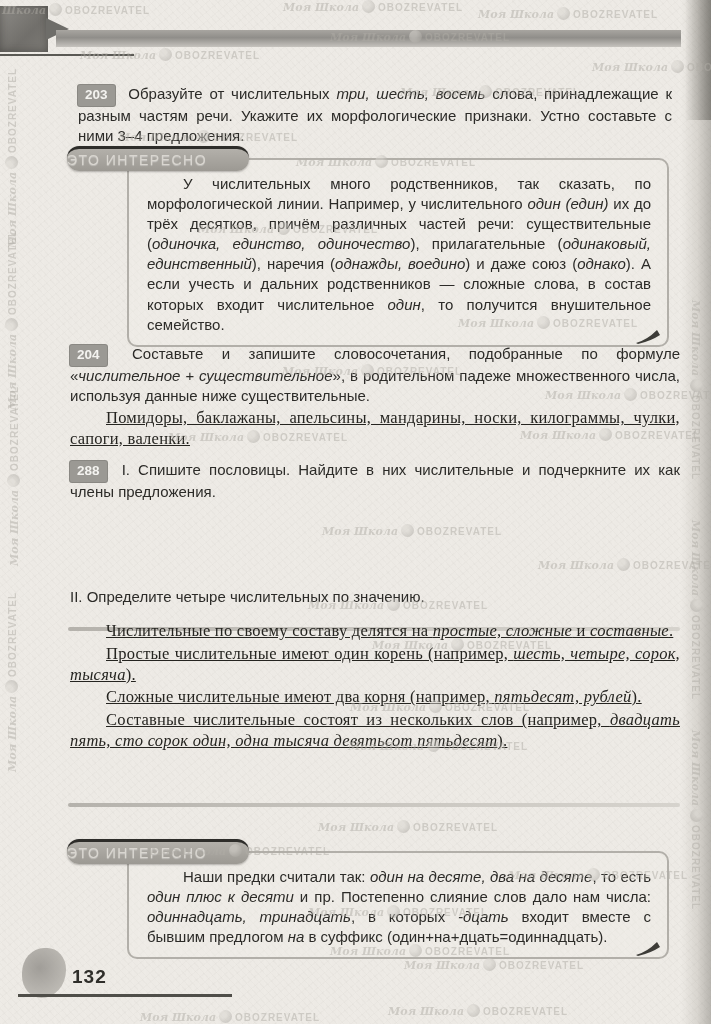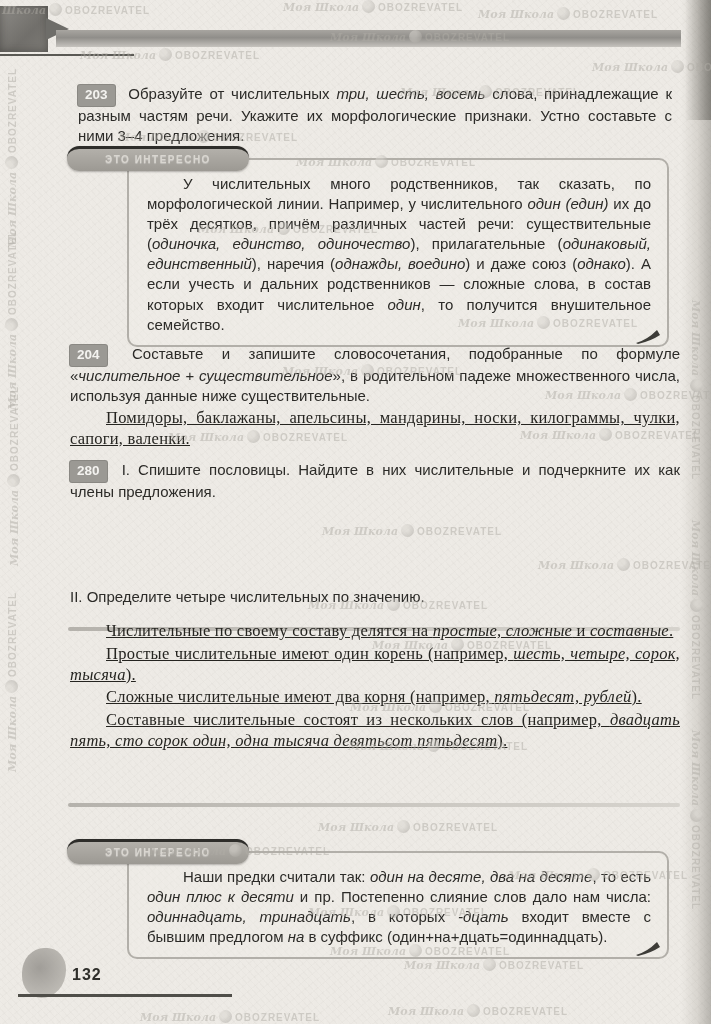--- a/index.html
+++ b/index.html
@@ -35,34 +35,34 @@
   .serif{font-family:"Liberation Serif", serif;font-size:16.5px;line-height:1.26;color:#252420;letter-spacing:.25px;}
   .ind{text-indent:36px;}
   .serif p{margin:0 0 1px;text-decoration:underline;}
 
   
   .ibox{position:absolute;left:127px;width:504px;border:2px solid #b2afa9;border-radius:10px;
     padding:14px 16px 10px 18px;background:rgba(240,238,233,.35);}
   .itab{position:absolute;left:-62px;top:-14px;width:182px;height:22px;
     background:linear-gradient(180deg,#b3b0aa,#9c9993);border-radius:12px;
     border-top:3px solid #2e2d2a;box-shadow:0 1px 2px rgba(60,58,54,.35);
-    text-align:center;line-height:22px;font-weight:bold;font-size:10px;color:#d9d6d0;
+    text-align:left;line-height:22px;font-weight:normal;font-size:14px;color:#d9d6d0;
     letter-spacing:1.5px;text-shadow:0 1px 1px rgba(255,255,255,.35);}
   .ibox-text{font-size:15px;line-height:1.34;text-align:justify;text-indent:36px;color:#2c2b28;}
   .pen{position:absolute;right:5px;bottom:-3px;}
 
   .rule{position:absolute;left:68px;width:612px;height:4px;
     background:linear-gradient(to right,#b5b2ac,#ccc9c3 60%,#d6d3cd);border-radius:2px;}
 
   .theory p{margin:0 0 2px;}
 
   
   .blob{position:absolute;left:22px;top:948px;width:44px;height:50px;border-radius:52% 44% 58% 46%;
     background:radial-gradient(circle at 40% 40%, #93908b, #b6b3ad 75%, rgba(182,179,173,0));opacity:.85;}
-  .pagenum{position:absolute;left:72px;top:966px;font-weight:bold;font-size:16px;color:#2f2e2a;letter-spacing:1px;}
+  .pagenum{position:absolute;left:72px;top:966px;font-weight:bold;font-size:19px;color:#2f2e2a;letter-spacing:1px;}
   .pagenum-rule{position:absolute;left:18px;top:994px;width:214px;height:3px;background:#4f4e49;}
 
   
   .wm{position:absolute;white-space:nowrap;opacity:.5;color:#b0ada6;pointer-events:none;z-index:6;}
   .wm .wm-school{font-family:"DejaVu Serif", serif;font-style:italic;font-weight:bold;font-size:11px;}
   .wm .wm-logo{display:inline-block;width:13px;height:13px;border-radius:50%;
     background:radial-gradient(circle at 35% 35%, #d8d5cf 25%, #aeaba5 75%);vertical-align:-2px;margin:0 3px;}
   .wm .wm-brand{font-size:10px;font-weight:bold;letter-spacing:1px;}
   .wm-l{transform:rotate(-90deg);transform-origin:left top;}
   .wm-r{transform:rotate(90deg);transform-origin:left top;}
@@ -103,21 +103,21 @@
       <span class="badge">204</span>
       <span>Составьте и запишите словосочетания, подобранные по формуле «<i>числительное + существительное</i>», в родительном падеже множественного числа, используя данные ниже существительные.</span>
     </p>
   </div>
   <div class="block serif" style="top:408px">
     <p class="ind">Помидоры, баклажаны, апельсины, мандарины, носки, килограммы, чулки, сапоги, валенки.</p>
   </div>
 
   <div class="block" style="top:460px">
     <p class="instr" style="margin:0">
-      <span class="badge">280</span>
+      <span class="badge">288</span>
       <span>I. Спишите пословицы. Найдите в них числительные и подчеркните их как члены предложения.</span>
     </p>
   </div>
   <div class="block instr" style="top:587px">
     <p style="margin:0">II. Определите четыре числительных по значению.</p>
   </div>
 
   <div class="rule" style="top:627px"></div>
   <div class="block serif theory" style="top:621px">
     <p class="ind">Числительные по своему составу делятся на <i>простые, сложные</i> и <i>составные</i>.</p>

